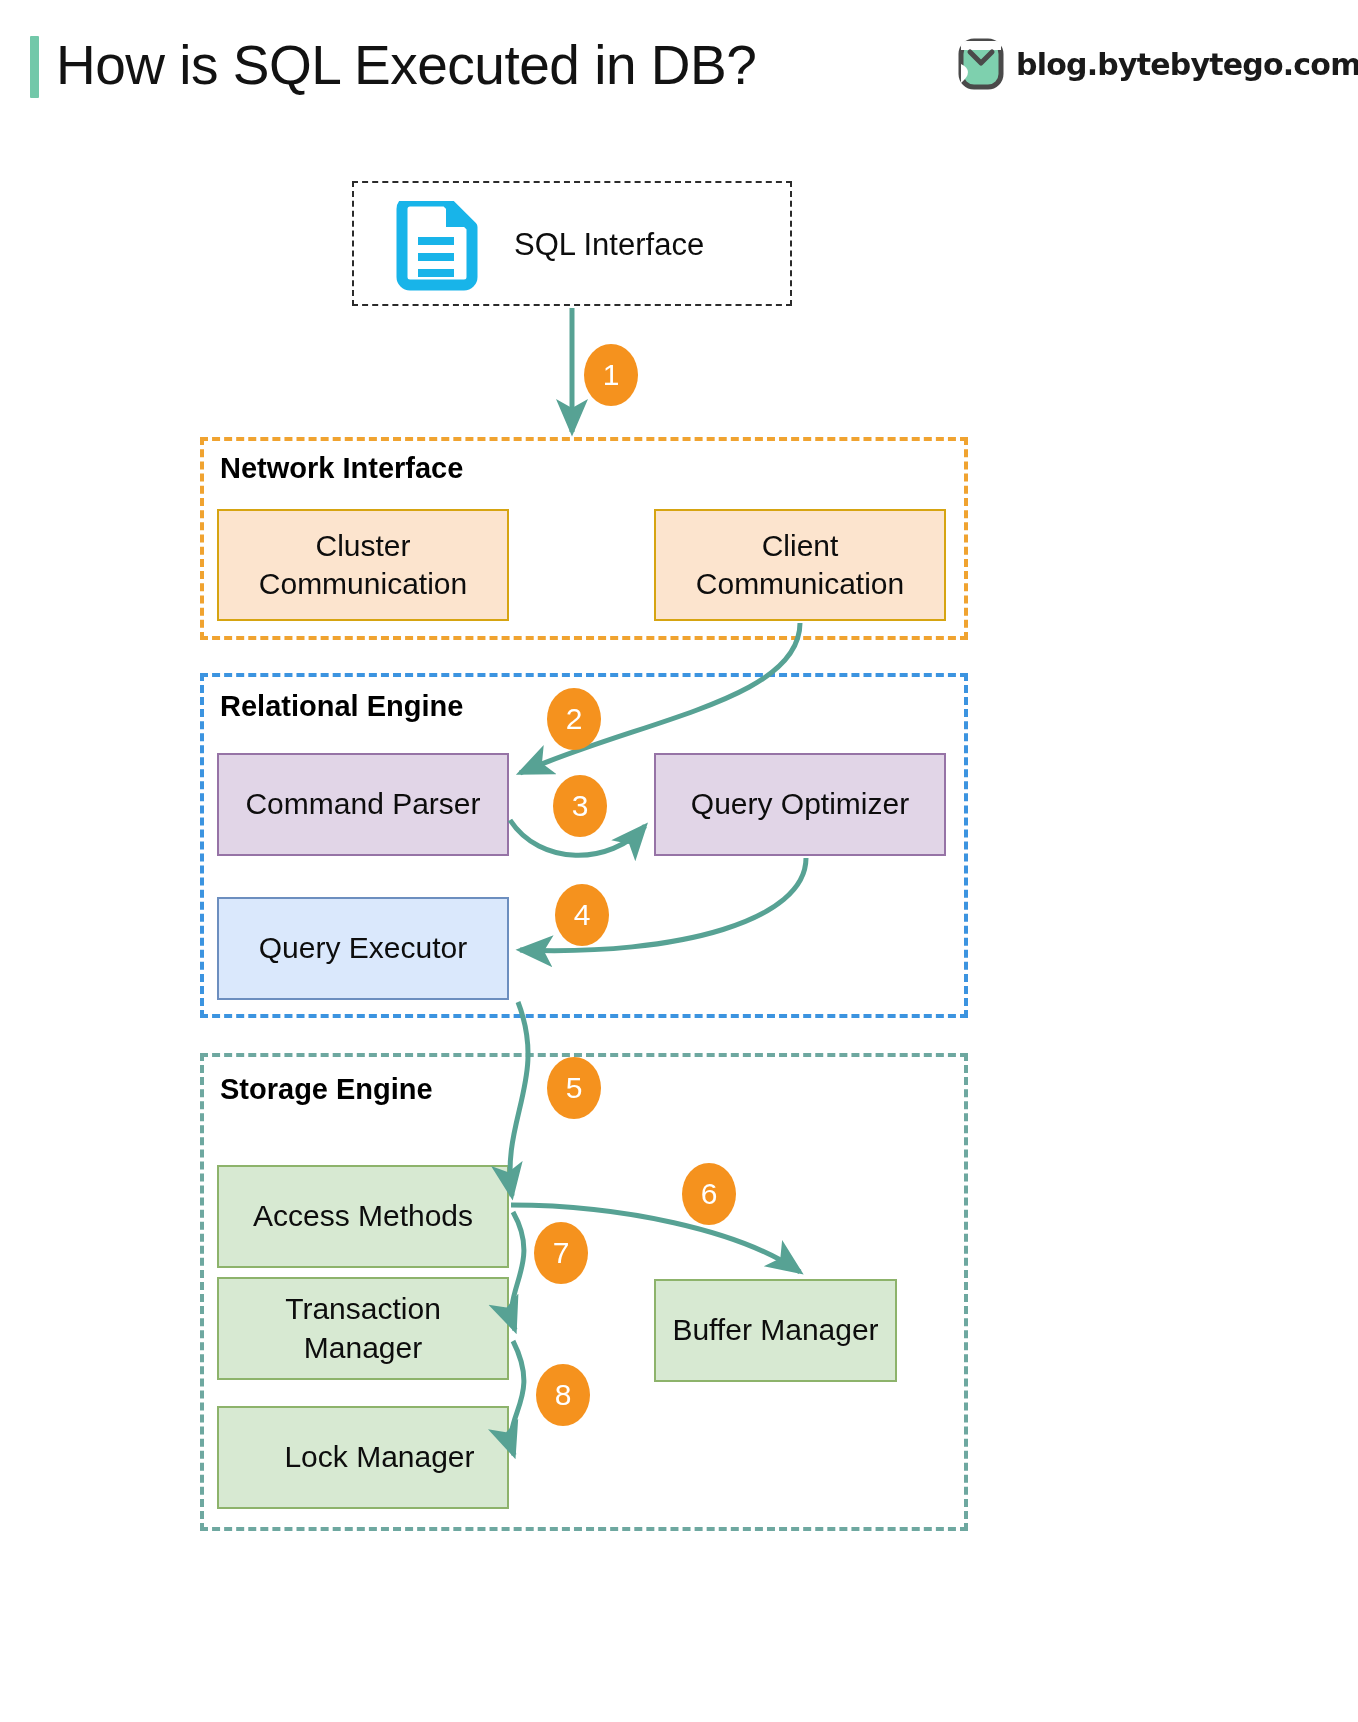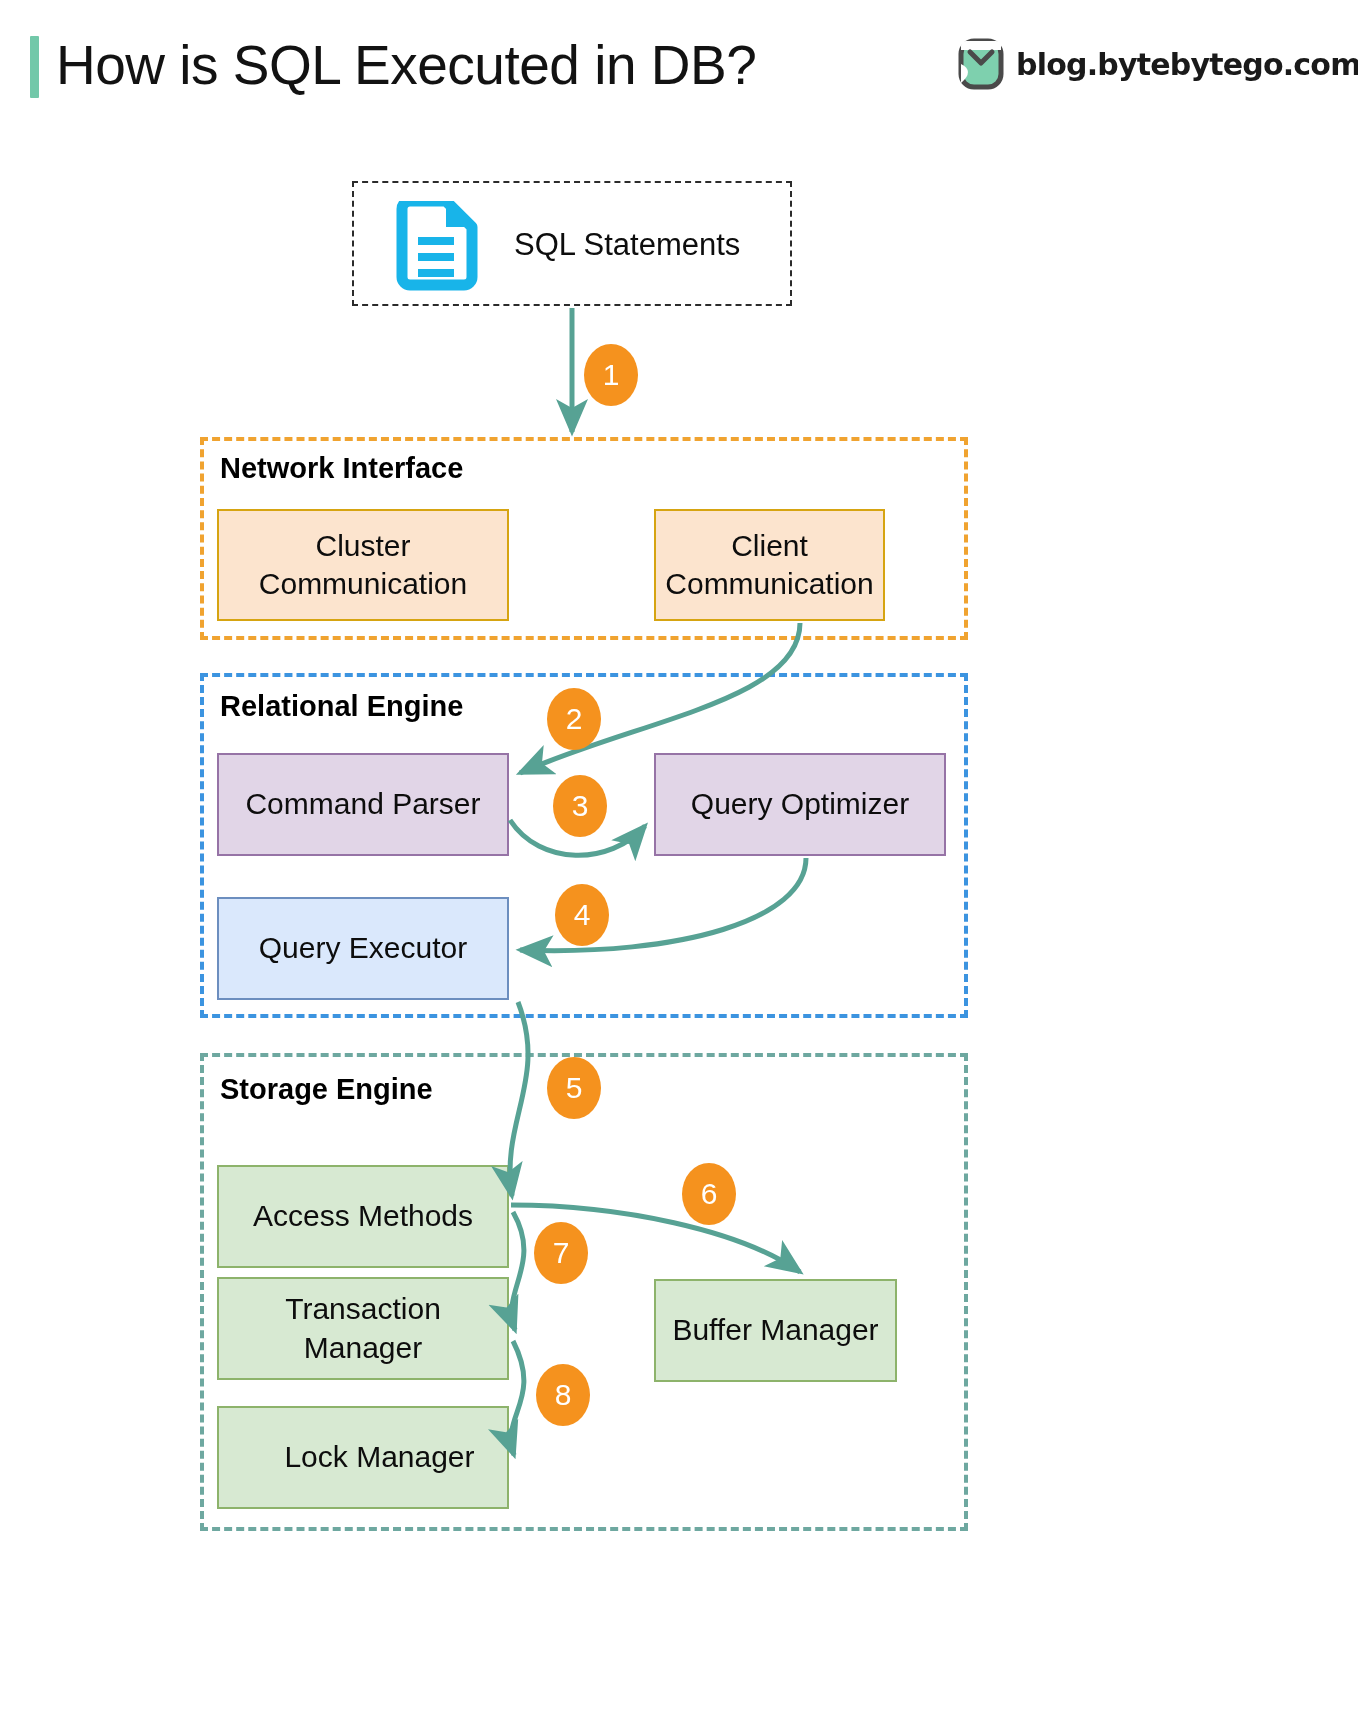--- a/index.html
+++ b/index.html
@@ -152,32 +152,32 @@
   </div>
 
   <div id="sql-box">
     <svg id="sql-icon" viewBox="0 0 88 92">
       <path d="M10 8 a8 8 0 0 1 8-8 h36 l26 26 v50 a8 8 0 0 1 -8 8 h-54 a8 8 0 0 1 -8 -8 z" fill="#ffffff" stroke="#18B4E9" stroke-width="11" stroke-linejoin="round"></path>
       <path d="M54 0 l26 26 h-26 z" fill="#18B4E9"></path>
       <rect x="26" y="36" width="36" height="8" fill="#18B4E9"></rect>
       <rect x="26" y="52" width="36" height="8" fill="#18B4E9"></rect>
       <rect x="26" y="68" width="36" height="8" fill="#18B4E9"></rect>
     </svg>
-    <div id="sql-label">SQL Statements</div>
+    <div id="sql-label">SQL Interface</div>
   </div>
 
   <div class="group net" style="left:200px; top:437px; width:768px; height:203px;"></div>
   <div class="group-label" style="left:220px; top:452px;">Network Interface</div>
 
   <div class="node orange" style="left:217px; top:509px; width:292px; height:112px; flex-direction:column;">
     <span>Cluster</span>
     <span>Communication</span>
   </div>
 
-  <div class="node orange" style="left:654px; top:509px; width:231px; height:112px; flex-direction:column;text-align:right;">
+  <div class="node orange" style="left:654px; top:509px; width:292px; height:112px; flex-direction:column;text-align:right;">
     <span>Client</span>
     <span>Communication</span>
   </div>
 
   <div class="group rel" style="left:200px; top:673px; width:768px; height:345px;"></div>
   <div class="group-label" style="left:220px; top:690px;">Relational Engine</div>
 
   <div class="node purple" style="left:217px; top:753px; width:292px; height:103px;">Command Parser</div>
 
   <div class="node purple" style="left:654px; top:753px; width:292px; height:103px;">Query Optimizer</div>

